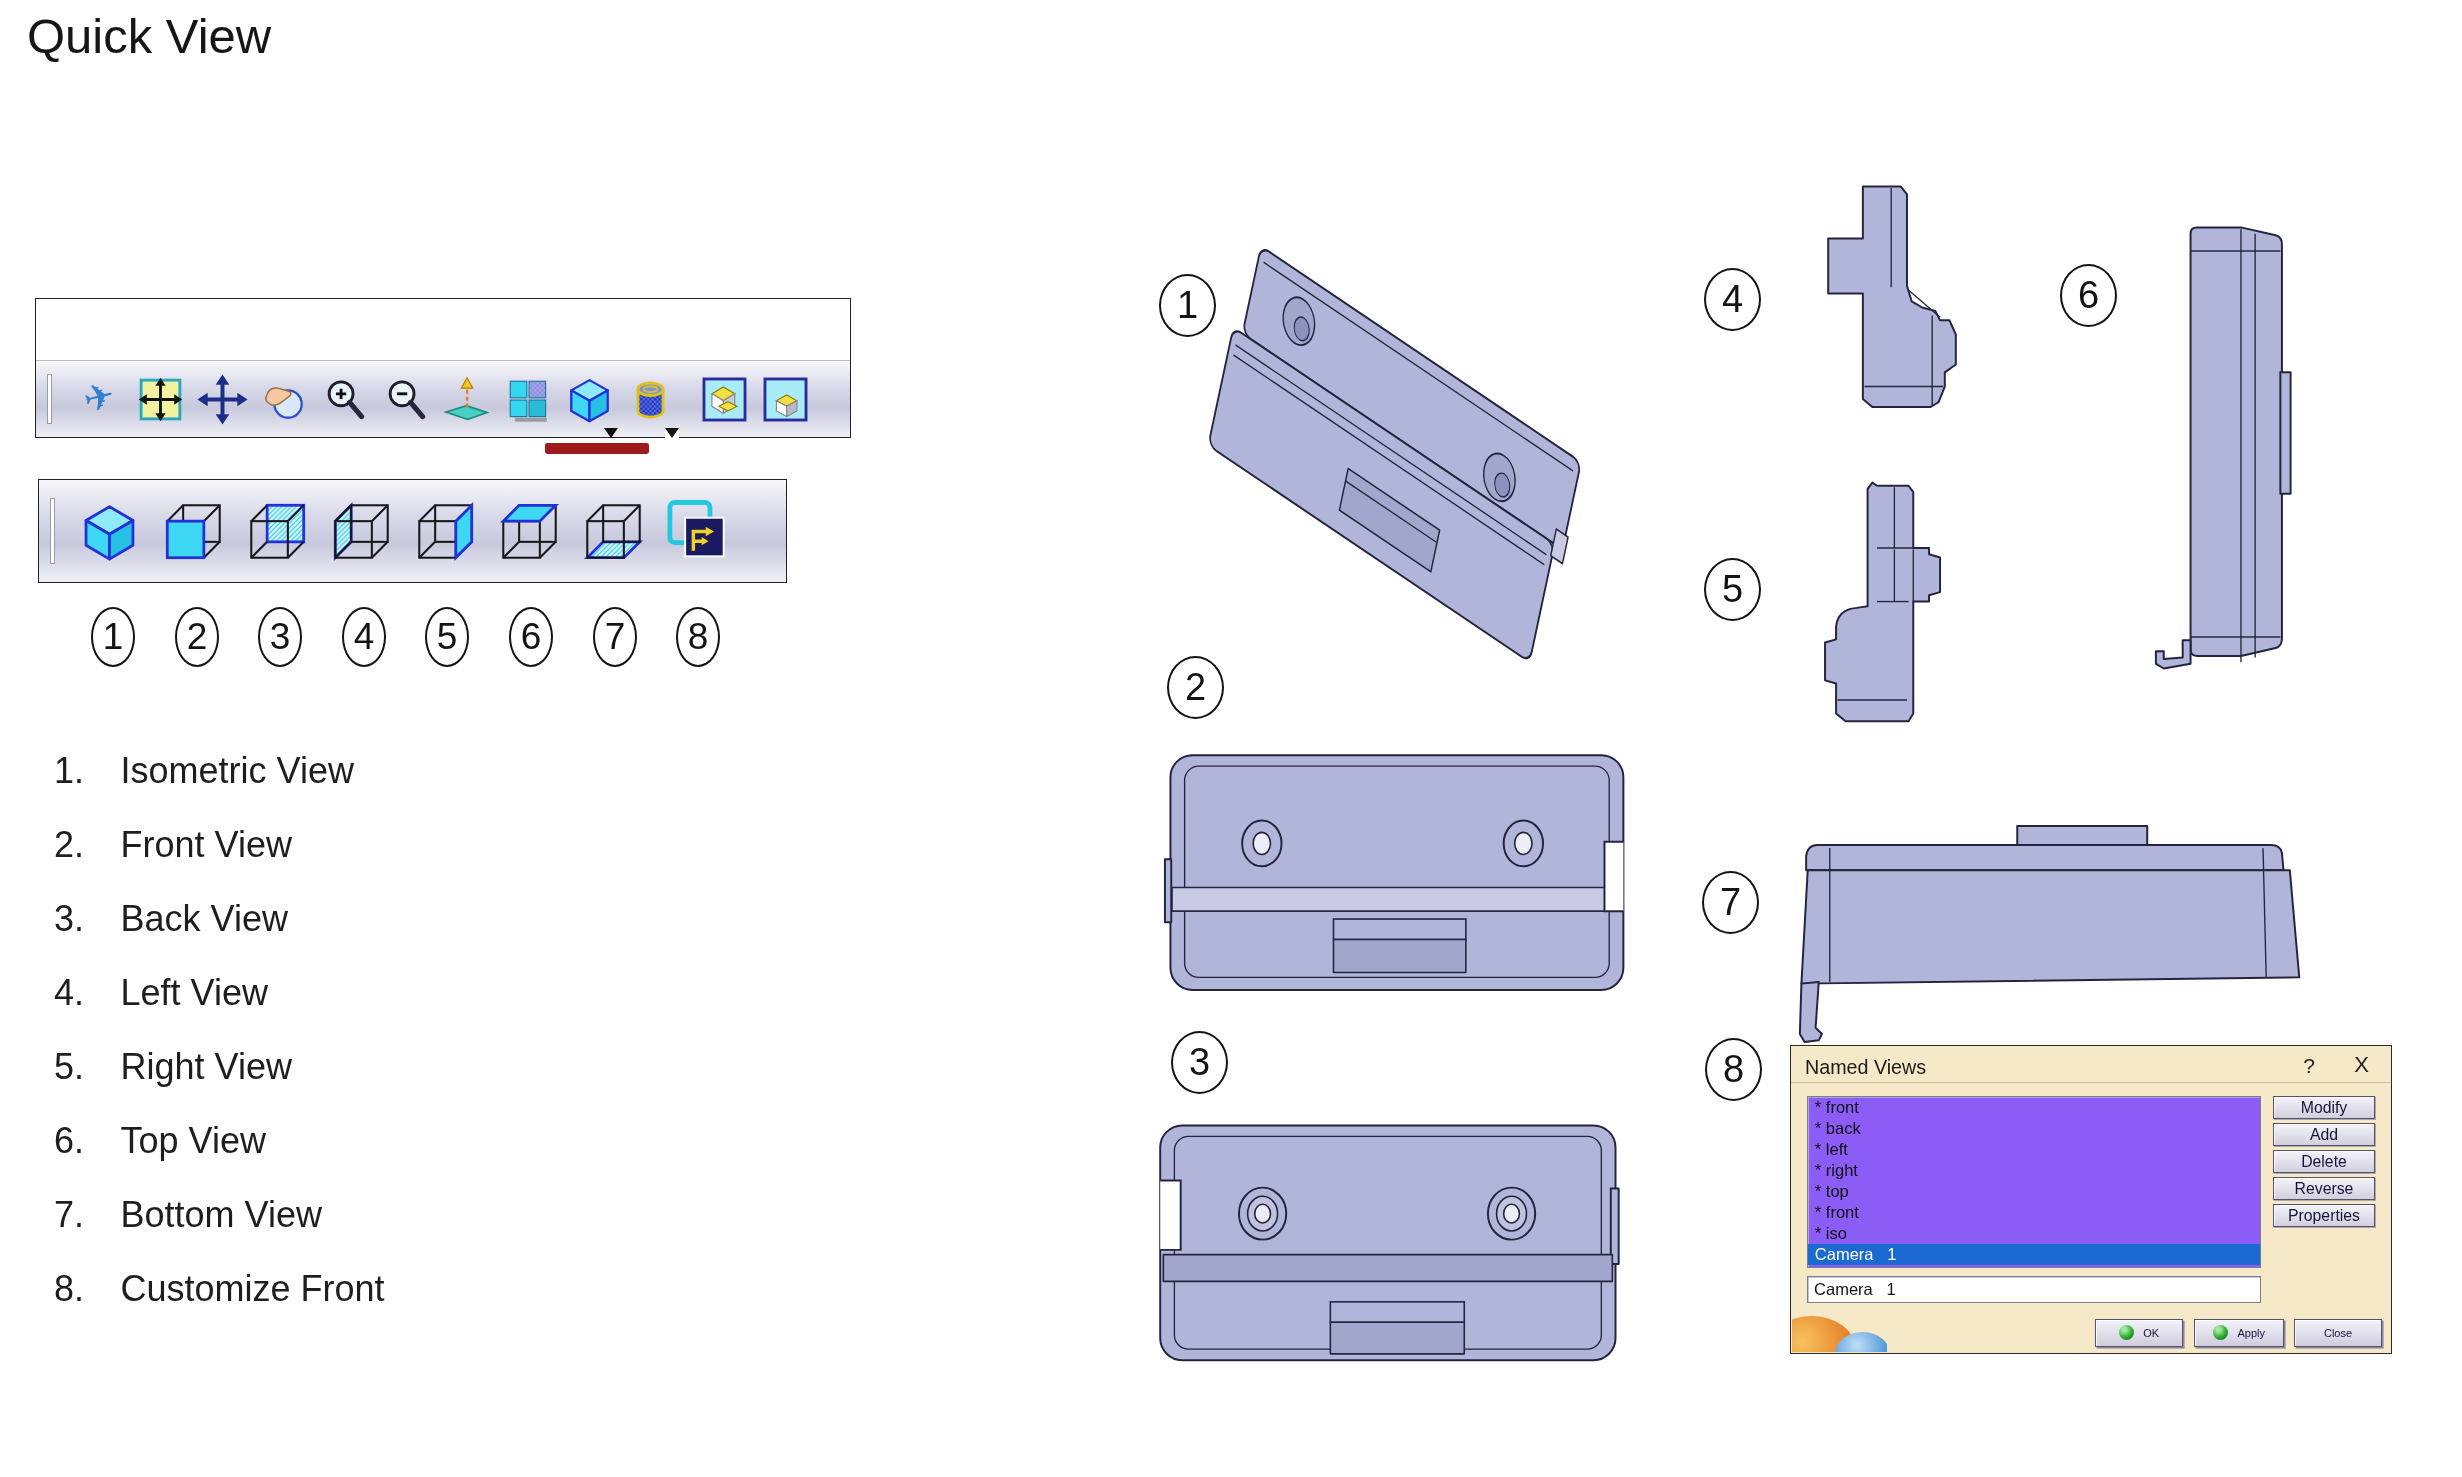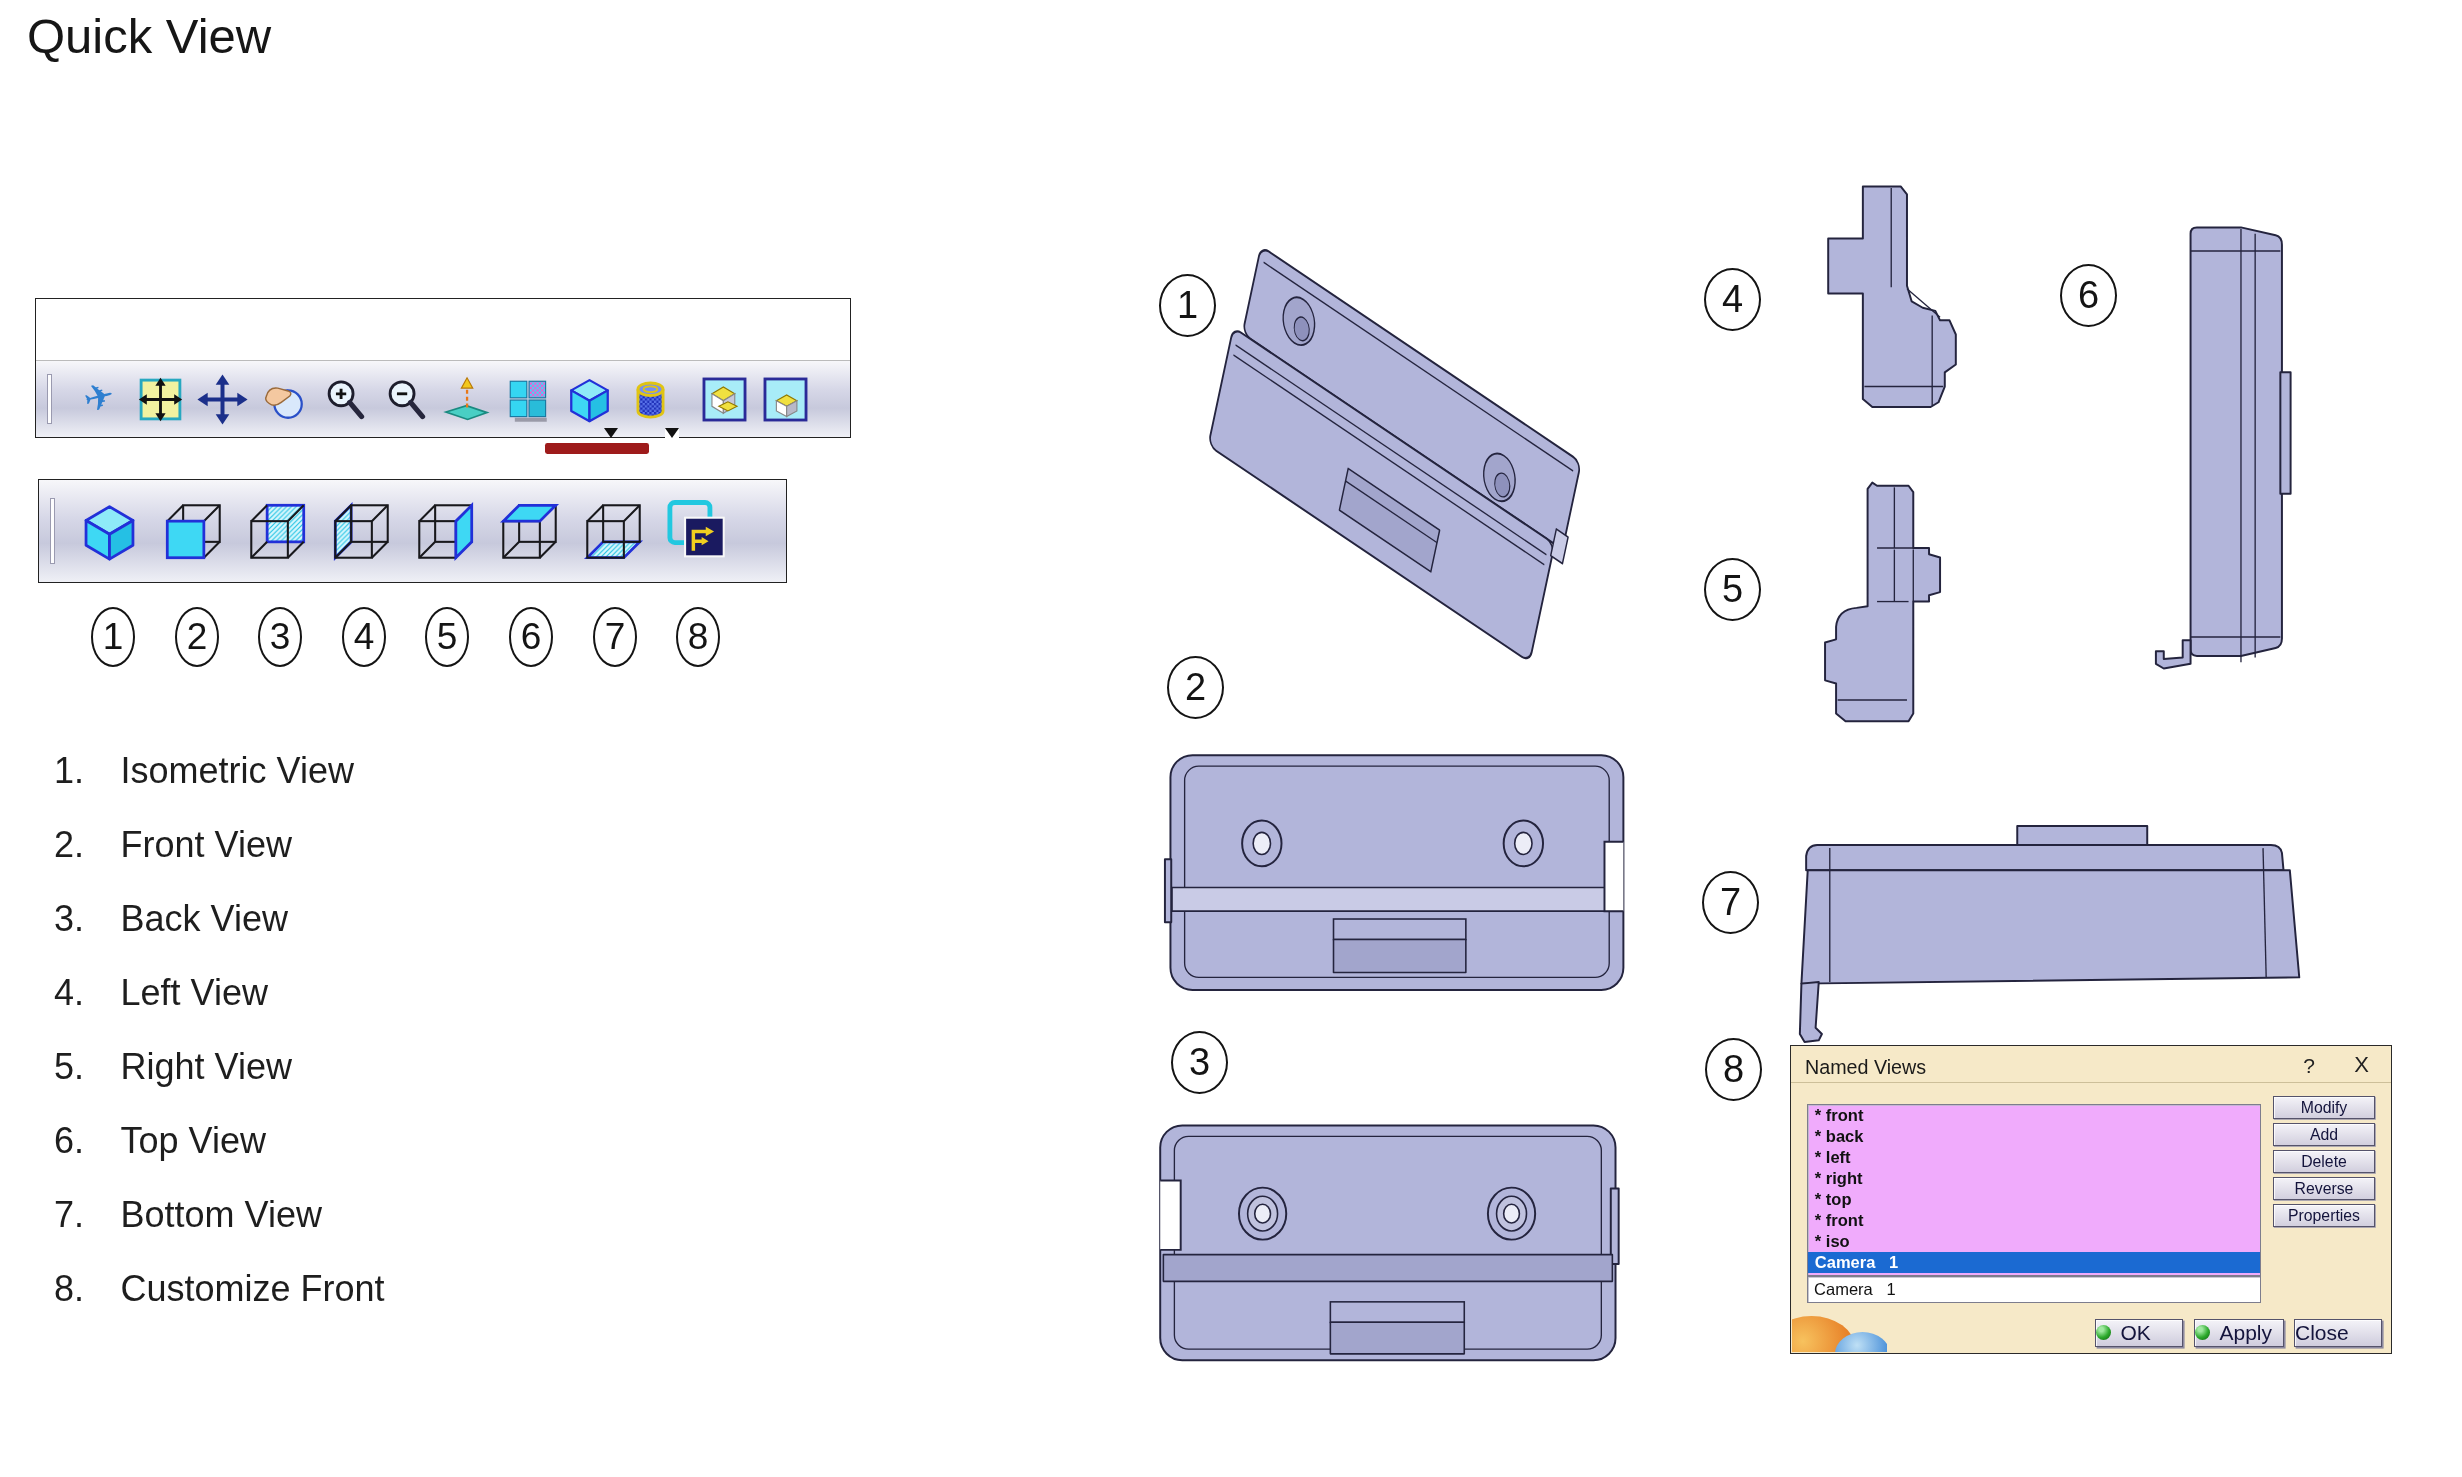--- a/index.html
+++ b/index.html
@@ -62,35 +62,35 @@
   .pline { fill:none; stroke:#24243e; stroke-width:1.7; }
   .phole { fill:#ecedf7; stroke:#24243e; stroke-width:2; }
 
   
   #nv-dialog { left:1790px; top:1045px; width:602px; height:309px; background:#f6e9c8;
                border:1.6px solid #2a2a2a; z-index:5; }
   #nv-title { position:absolute; left:14px; top:9.5px; font-size:19.7px; color:#1a1a1a; }
   #nv-help  { position:absolute; right:76px; top:7.9px; font-size:21px; color:#222; }
   #nv-close { position:absolute; right:22px; top:6.3px; font-size:22px; font-weight:300; color:#222; }
   #nv-sep   { position:absolute; left:0; top:36px; width:100%; border-top:0.8px solid #cdbf99; }
-  #nv-list  { position:absolute; left:15.8px; top:58px; width:454px; height:172px; background:#f0abfc;
-              border:0.8px solid #7d7d8d; box-shadow:inset 0.8px 0.8px 0 #b9b9c6; overflow:hidden;font-weight:bold; }
+  #nv-list  { position:absolute; left:15.8px; top:50px; width:454px; height:172px; background:#8b5cf6;
+              border:0.8px solid #7d7d8d; box-shadow:inset 0.8px 0.8px 0 #b9b9c6; overflow:hidden; }
   .nv-row { height:21px; line-height:21px; padding-left:7px; font-size:16.5px; color:#111; white-space:pre; }
   .nv-row.selected { background:#1B6AD2; color:#fff; }
   #nv-input { position:absolute; left:15.8px; top:230px; width:454px; height:27px; background:#fff;
               border:0.8px solid #7d7d8d; box-shadow:inset 0.8px 0.8px 0 #b9b9c6; font-size:16.5px;
               padding-left:6.3px; font-family:"Liberation Sans",sans-serif; white-space:pre; color:#111; }
   .nv-sidebtn { position:absolute; left:482px; width:102px; height:23px;
                 background:linear-gradient(180deg,#f4f3f8,#d2cfde); border:0.8px solid #55536b;
                 box-shadow:inset 0.8px 0.8px 0 #ffffff, 0.8px 0.8px 0 #9a97ab;
                 font-size:15.8px; color:#14143c; display:flex; align-items:center; justify-content:center; }
   .nv-footbtn { position:absolute; top:273px; height:27.6px;
                 background:linear-gradient(180deg,#f4f3f8,#cfccdd); border:0.8px solid #55536b;
                 box-shadow:inset 0.8px 0.8px 0 #ffffff, 1.6px 1.6px 0 #8e8ba1;
-                font-size:21px; color:#14143c; display:flex; align-items:center; justify-content:flex-start; gap:9.5px; }
+                font-size:11px; color:#14143c; display:flex; align-items:center; justify-content:center; gap:9.5px; }
   .green-ball { width:15px; height:15px; border-radius:50%;
                 background:radial-gradient(circle at 35% 30%, #9fe89f 15%, #2daa2d 55%, #0c5c0c 100%);
                 border:0.8px solid #08430 8; }
   #nv-deco { position:absolute; left:0.8px; bottom:0.8px; width:95px; height:36px; overflow:hidden; }
   #nv-deco .blob1 { position:absolute; left:-23.6px; bottom:-27px; width:87px; height:63px; border-radius:50%;
                     background:radial-gradient(circle at 40% 40%, #f7c25e, #e8832a 70%); }
   #nv-deco .blob2 { position:absolute; left:43px; bottom:-23.6px; width:55px; height:44px; border-radius:50%;
                     background:radial-gradient(circle at 40% 30%, #bfe0f5, #4a90d9 70%); }
 </style>
 </head>

